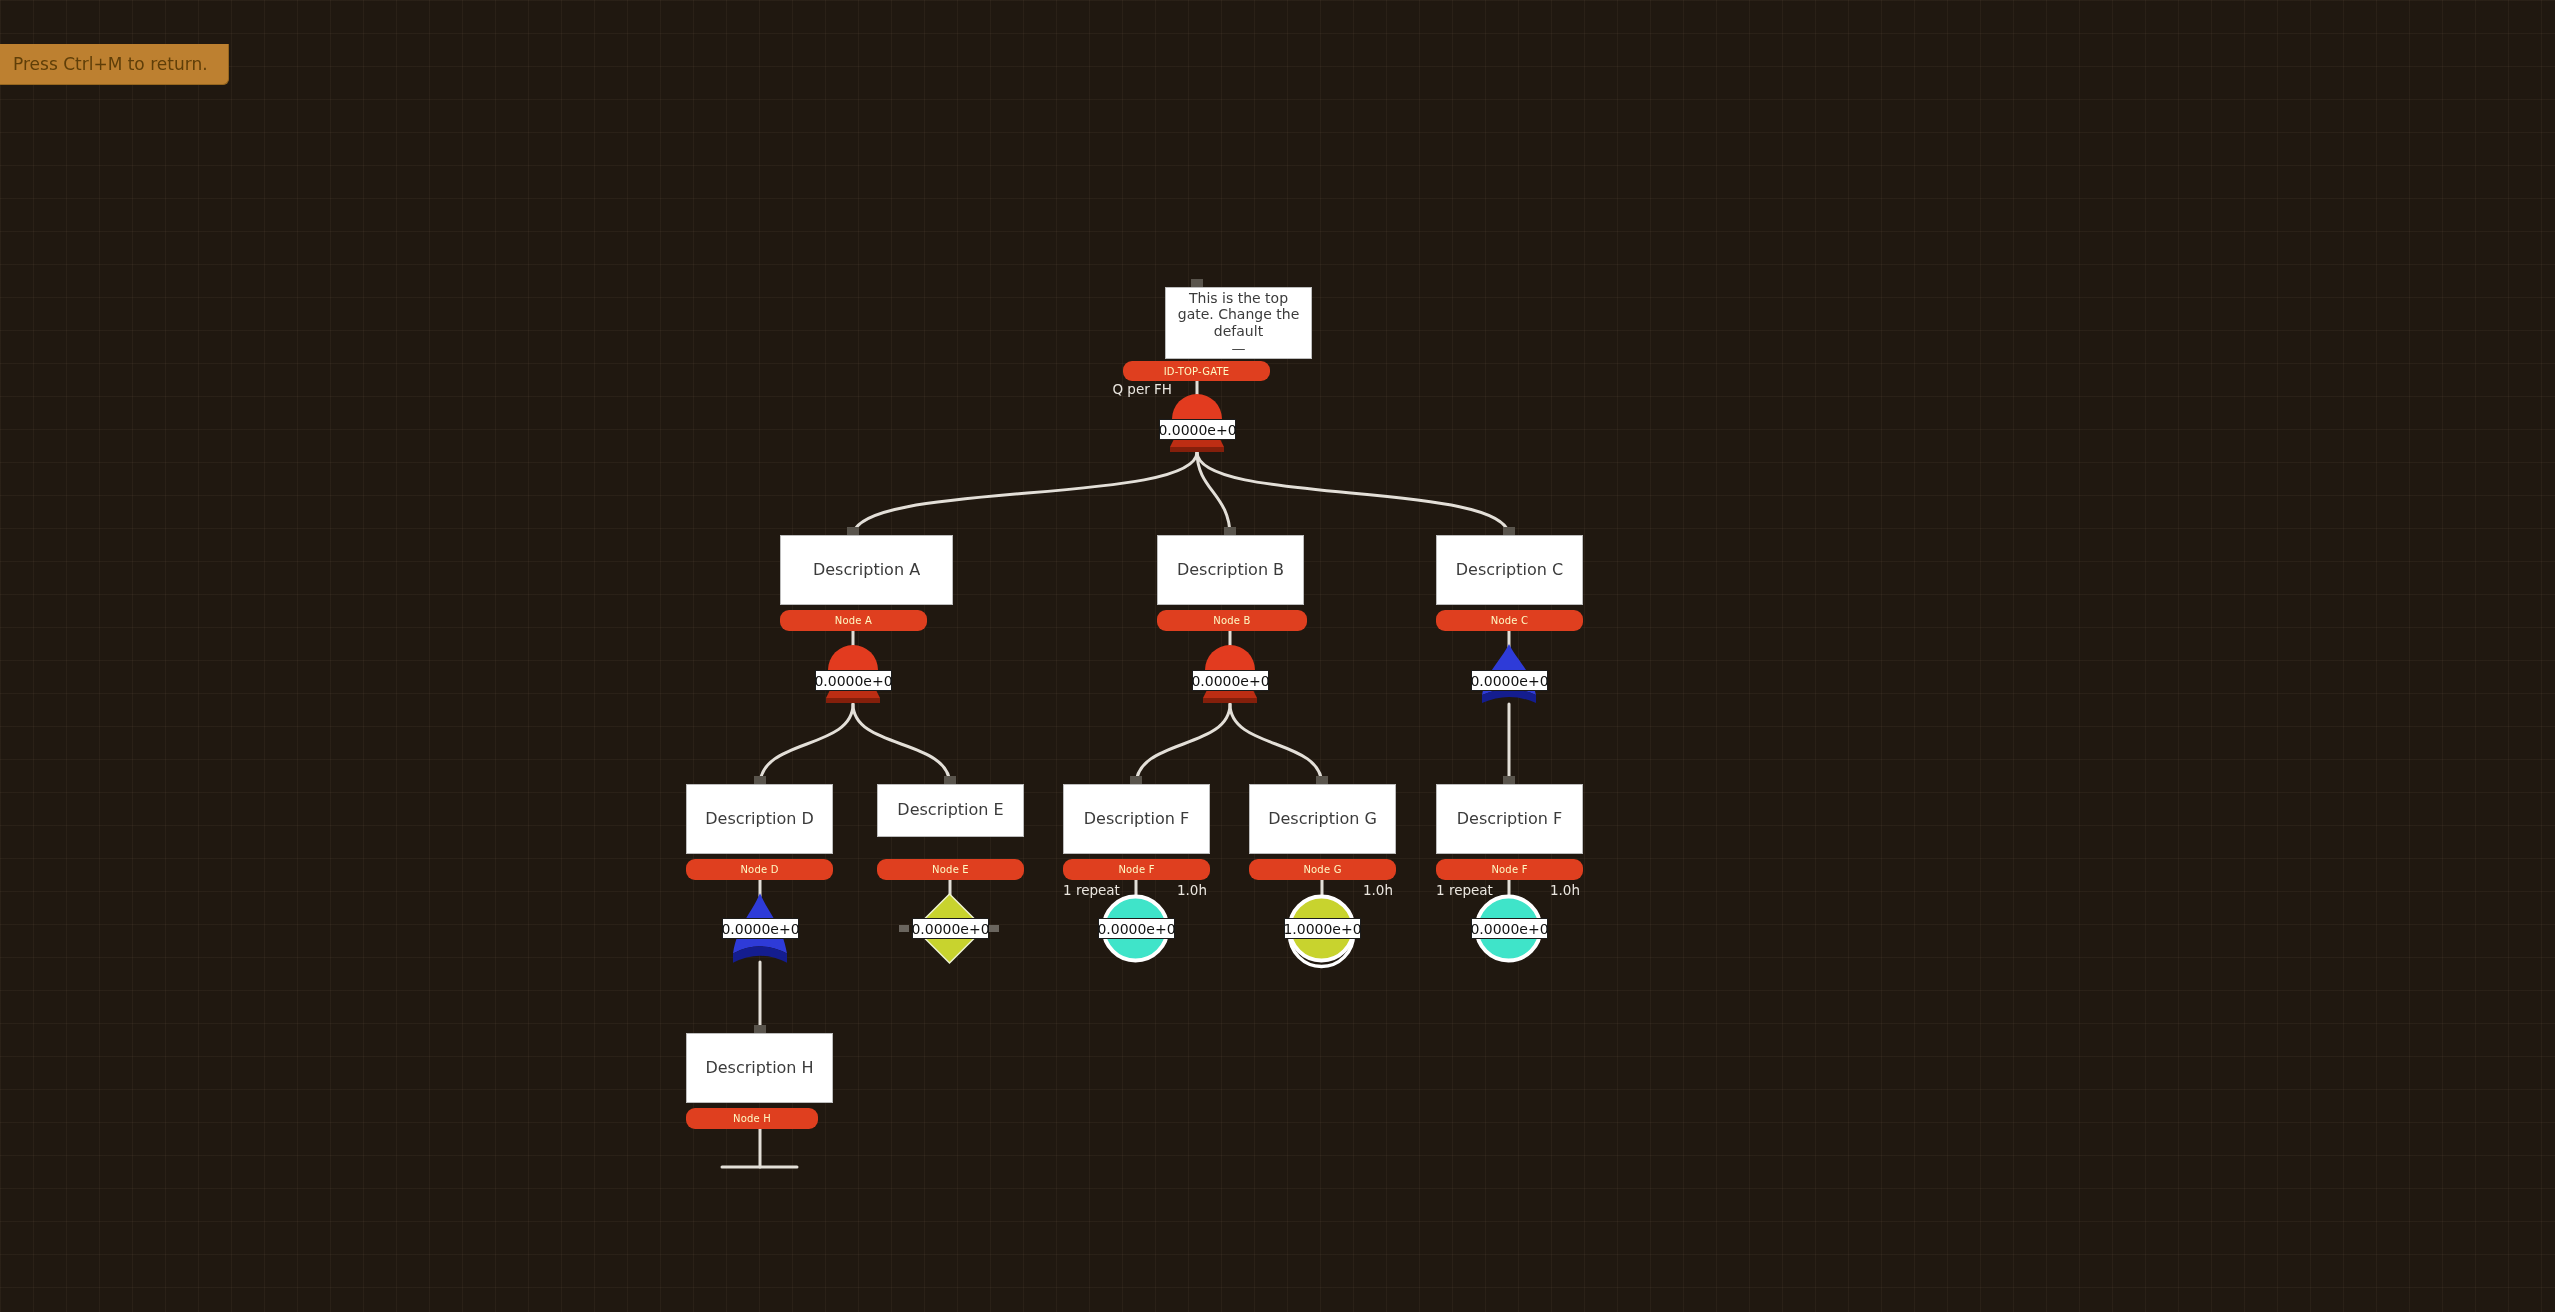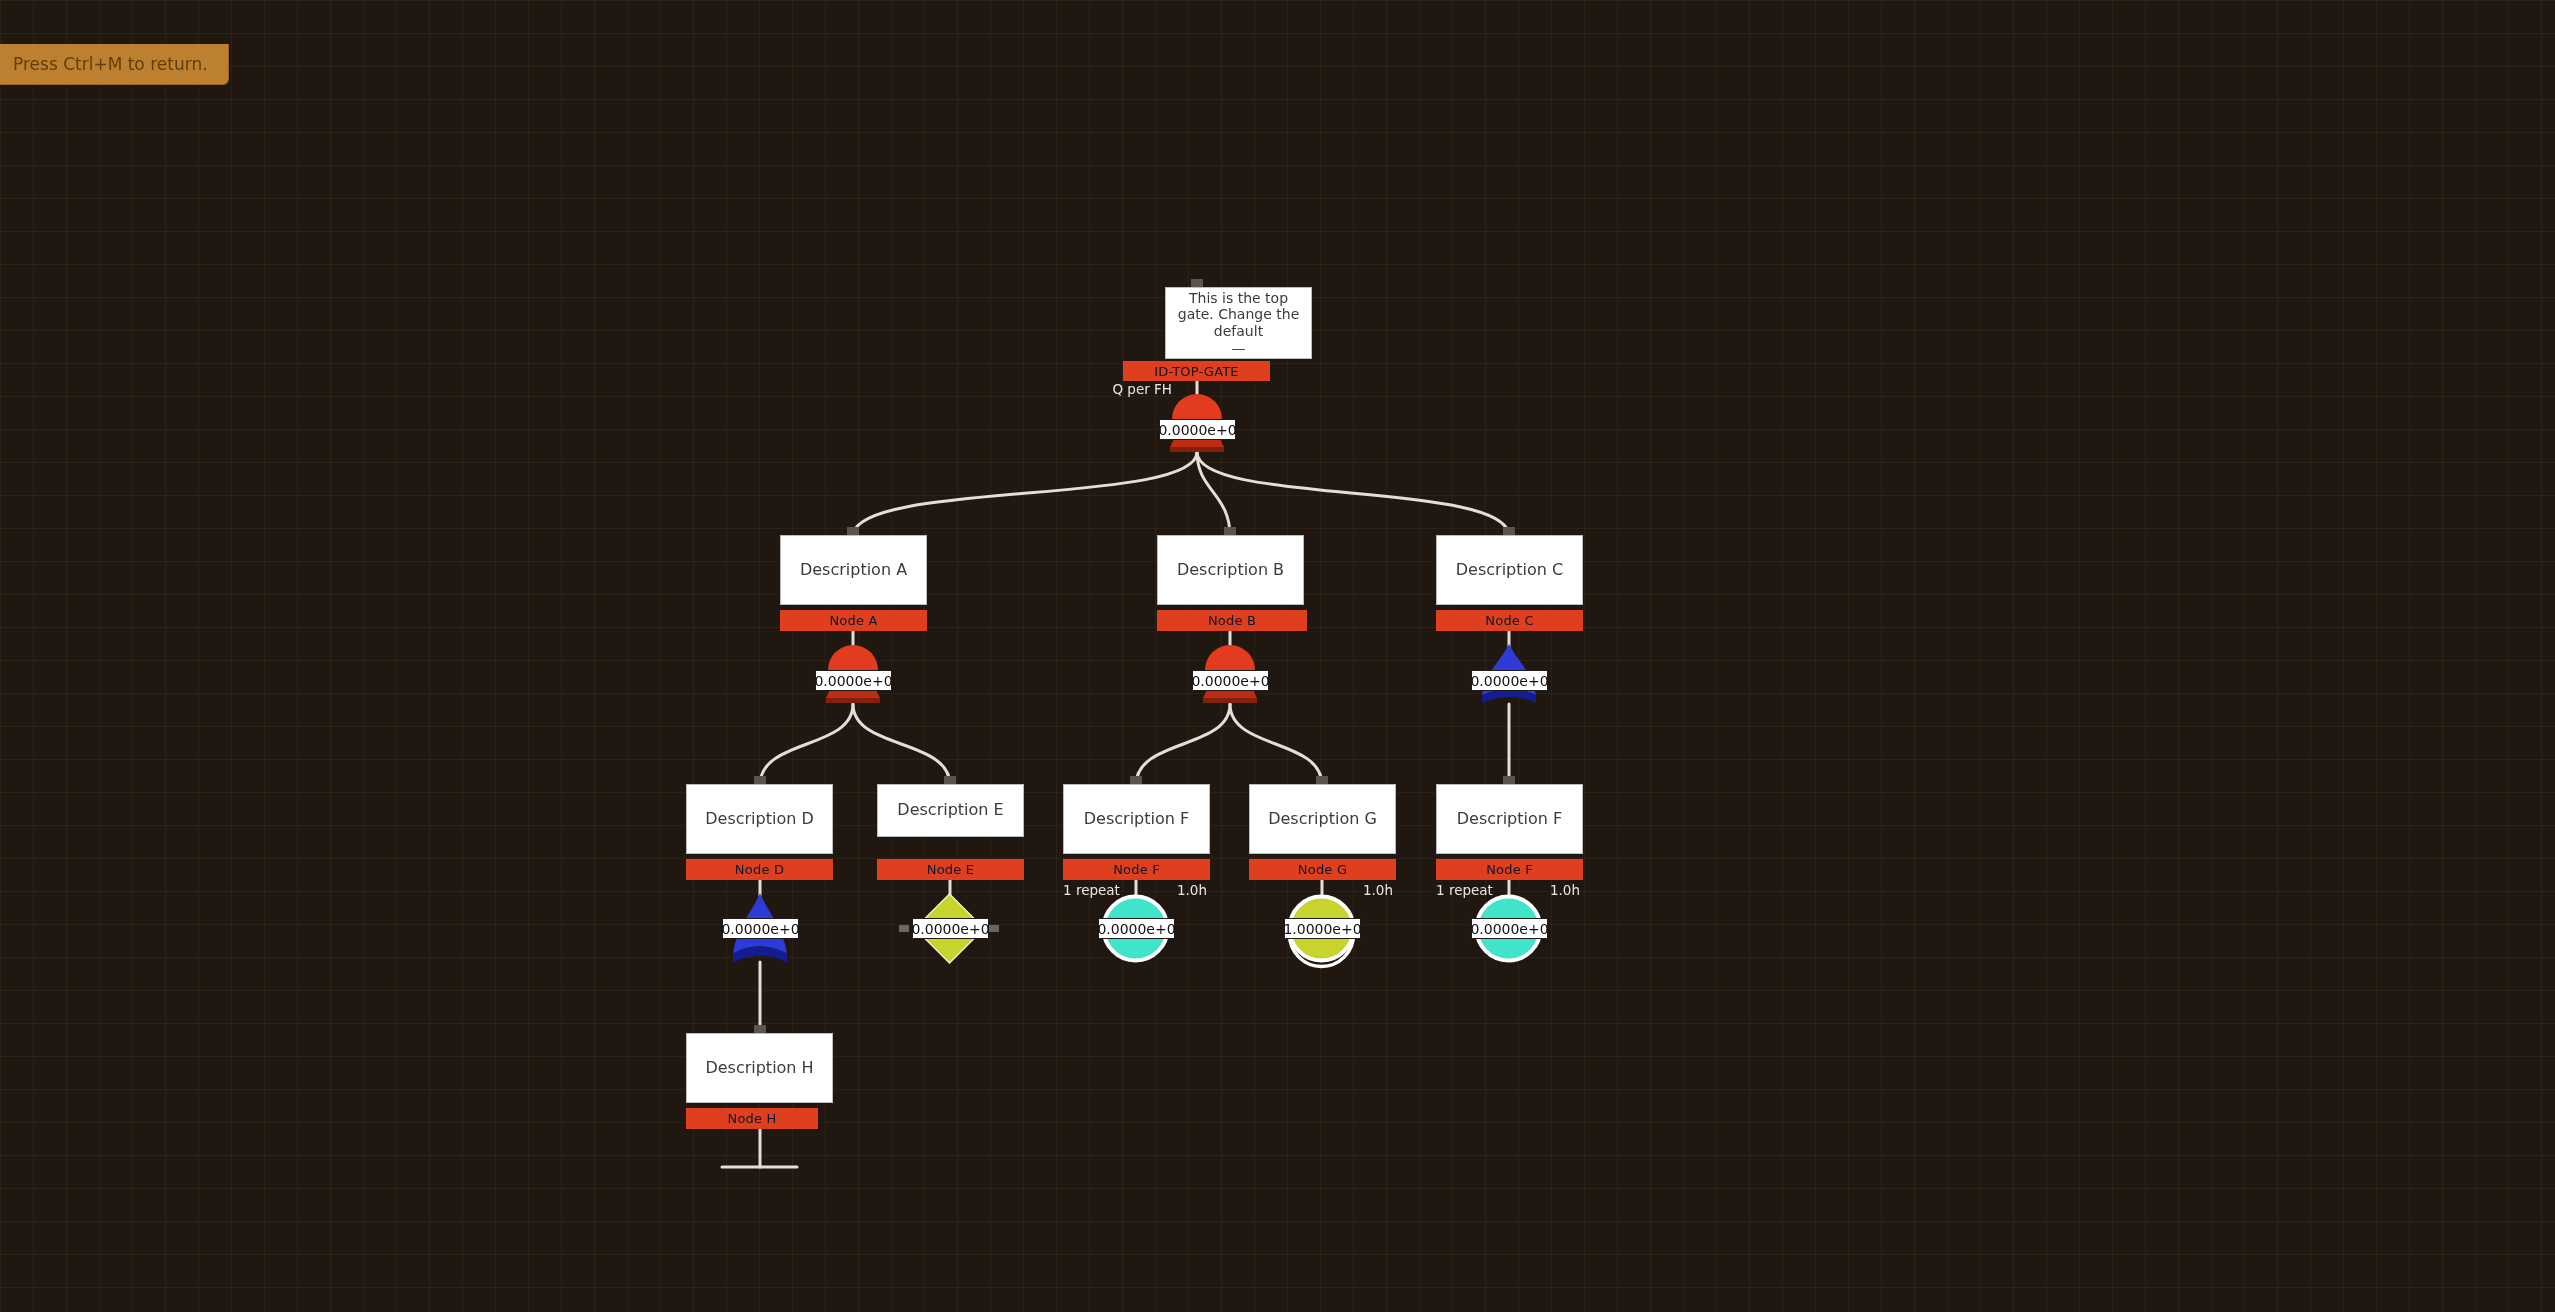--- a/index.html
+++ b/index.html
@@ -15,23 +15,23 @@
     display:flex; align-items:center; background:#bd8030; border:1px solid #96661f;
     border-left:none; border-top:none; border-radius:0 0 6px 0;
     color:#5f3e08; font-size:17px; z-index:6; white-space:nowrap;margin-top:44px; }
   svg.connectors { position:absolute; left:0; top:0; z-index:1; }
   .desc-box { position:absolute; background:#ffffff; border:1px solid #bdbdbd;
     color:#3b3b3b; display:flex; flex-direction:column; align-items:center;
     justify-content:center; text-align:center; font-size:16px; line-height:1.18;
     padding:4px 6px; z-index:3; }
   .desc-box.top { font-size:14px; line-height:1.15; }
   .desc-box .sep { color:#4a4a4a; margin-top:1px; }
-  .id-bar { position:absolute; height:21px; background:#df3f1f; color:#0f172a;
-    font-size:13px; display:flex; align-items:center; justify-content:center;
-    z-index:3; letter-spacing:.2px; }
+  .id-bar { position:absolute; height:21px; background:#df3f1f; color:#fef9c3;
+    font-size:10px; display:flex; align-items:center; justify-content:center;
+    z-index:3; letter-spacing:.2px;border-radius:9px; }
   .symbol { position:absolute; z-index:2; }
   .symbol svg { display:block; width:100%; height:100%; }
   .value-box { position:absolute; width:77px; height:21px; background:#ffffff;
     border:1px solid #1c1c1c; color:#111; font-size:14px; display:flex;
     align-items:center; justify-content:center; z-index:4; }
   .side-label { position:absolute; color:#eae6df; font-size:13.5px; z-index:3;
     height:17px; line-height:17px; }
   .side-label.right { text-align:right; }
 </style>
 </head>
@@ -94,21 +94,21 @@
   <div class="side-label right" style="left:1040px;top:381px;width:132px">Q per FH</div>
   <div class="symbol" style="left:1167px;top:393px;width:60px;height:60px">
     <svg viewBox="0 0 60 60" preserveAspectRatio="none">
       <path d="M5,47 L5,26 A25,25 0 0 1 55,26 L55,47 Z" fill="#e23b1f"></path>
       <path d="M7,46 L53,46 L57,54 L3,54 Z" fill="#bd2d13"></path>
       <rect x="3" y="54" width="54" height="5" fill="#841f0b"></rect>
     </svg>
   </div>
   <div class="value-box" style="left:1159px;top:419px">0.0000e+0</div>
 
-  <div class="desc-box" style="left:780px;top:535px;width:147px;height:70px">
+  <div class="desc-box" style="left:780px;top:535px;width:173px;height:70px">
     <span>Description A</span>
   </div>
   <div class="id-bar" style="left:780px;top:610px;width:147px">Node A</div>
   <div class="symbol" style="left:823px;top:642px;width:60px;height:62px">
     <svg viewBox="0 0 60 62" preserveAspectRatio="none">
       <path d="M5,48 L5,28 A25,25 0 0 1 55,28 L55,48 Z" fill="#e23b1f"></path>
       <path d="M7,48 L53,48 L57,56 L3,56 Z" fill="#bd2d13"></path>
       <rect x="3" y="56" width="54" height="5" fill="#841f0b"></rect>
     </svg>
   </div>

